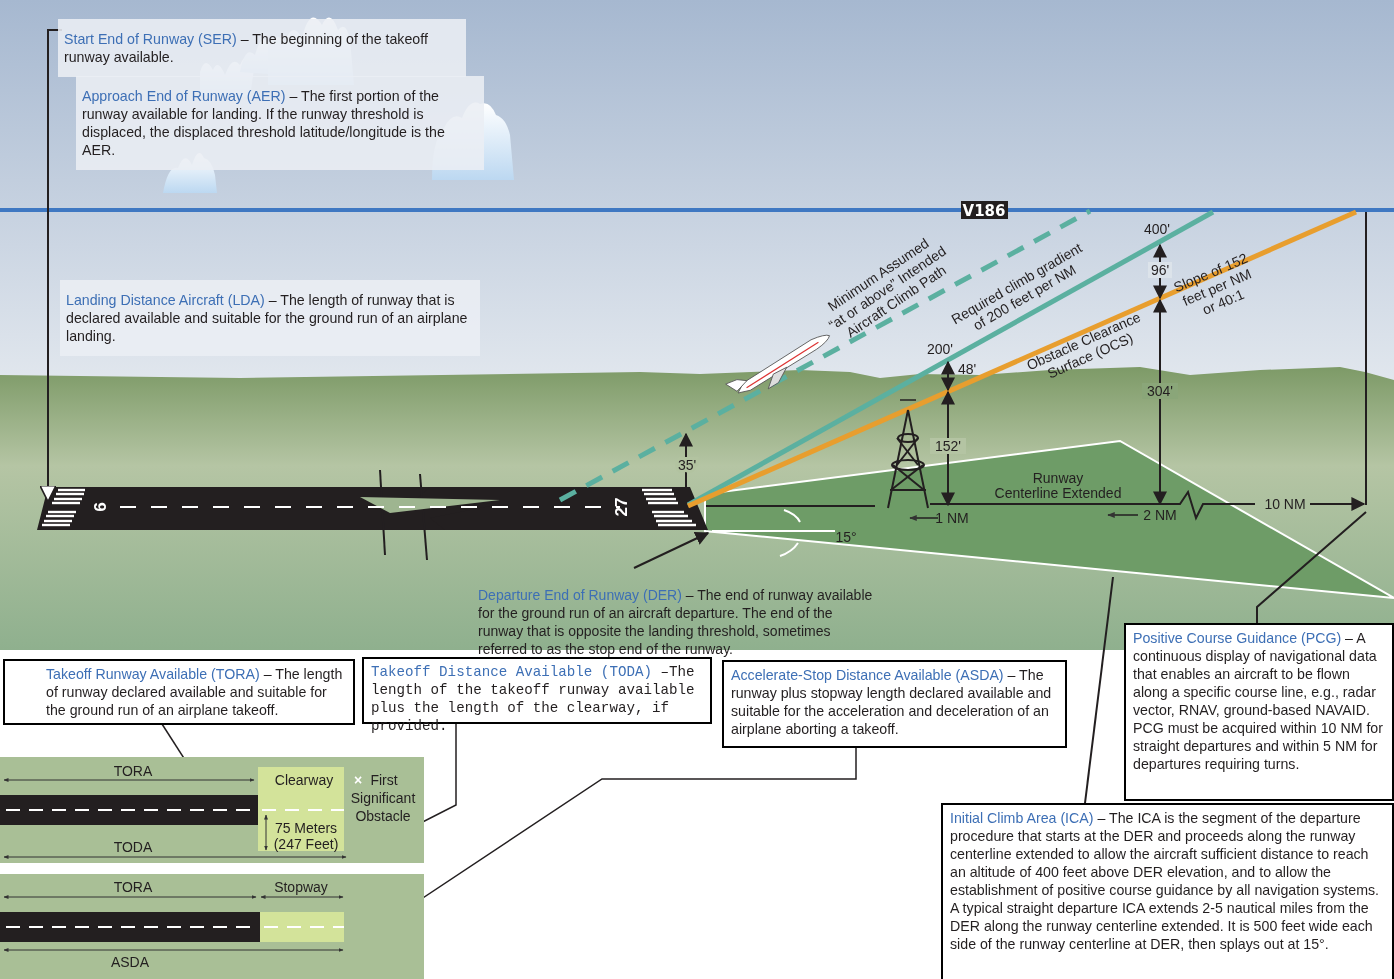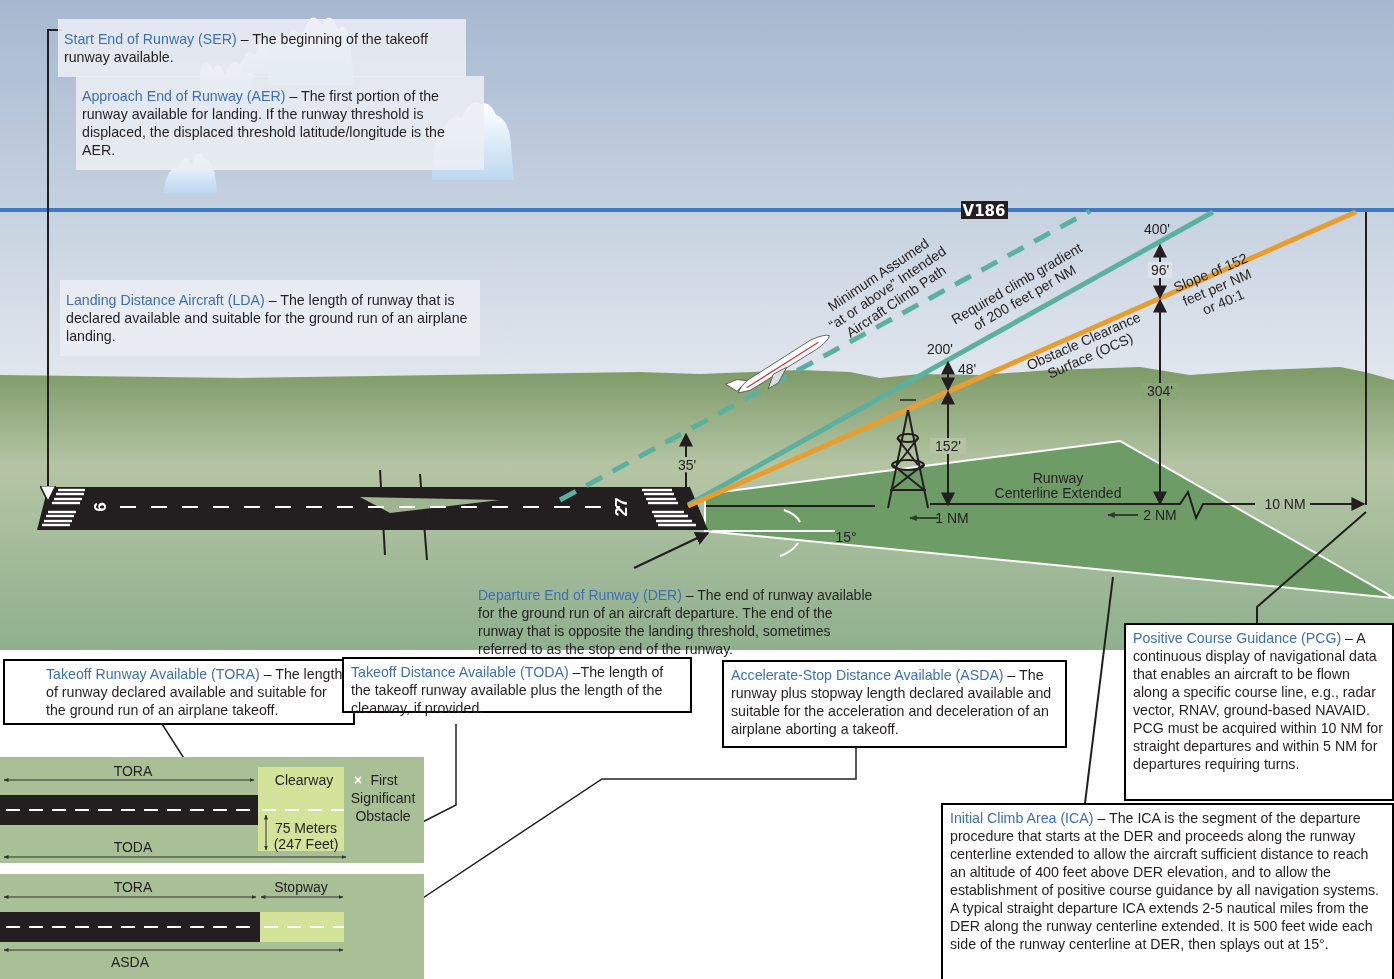--- a/index.html
+++ b/index.html
@@ -228,21 +228,21 @@
 <div class="box sky-box" style="left:60px;top:280px;width:420px;">
   <span class="term">Landing Distance Aircraft (LDA)</span><span> – The length of runway that is declared available and suitable for the ground run of an airplane landing.</span>
 </div>
 <div class="box" style="left:478px;top:570px;width:400px;font-size:14px;margin-top:16px;">
   <span class="term">Departure End of Runway (DER)</span><span> – The end of runway available for the ground run of an aircraft departure. The end of the runway that is opposite the landing threshold, sometimes referred to as the stop end of the runway.</span>
 </div>
 
 <div class="box ol-box" style="left:3px;top:659px;width:352px;height:66px;padding-left:41px;">
   <span class="term">Takeoff Runway Available (TORA)</span><span> – The length of runway declared available and suitable for the ground run of an airplane takeoff.</span>
 </div>
-<div class="box ol-box" style="left:342px;top:657px;width:350px;height:56px;">
+<div class="box ol-box" style="left:362px;top:657px;width:350px;height:67px;font-family:Liberation Mono, monospace;">
   <span class="term">Takeoff Distance Available (TODA)</span><span> –The length of the takeoff runway available plus the length of the clearway, if provided.</span>
 </div>
 <div class="box ol-box" style="left:722px;top:660px;width:345px;height:88px;">
   <span class="term">Accelerate-Stop Distance Available (ASDA)</span><span> – The runway plus stopway length declared available and suitable for the acceleration and deceleration of an airplane aborting a takeoff.</span>
 </div>
 <div class="box ol-box" style="left:1124px;top:623px;width:270px;height:178px;">
   <span class="term">Positive Course Guidance (PCG)</span><span> – A continuous display of navigational data that enables an aircraft to be flown along a specific course line, e.g., radar vector, RNAV, ground-based NAVAID. PCG must be acquired within 10 NM for straight departures and within 5 NM for departures requiring turns.</span>
 </div>
 <div class="box ol-box" style="left:941px;top:803px;width:453px;height:196px;">
   <span class="term">Initial Climb Area (ICA)</span><span> – The ICA is the segment of the departure procedure that starts at the DER and proceeds along the runway centerline extended to allow the aircraft sufficient distance to reach an altitude of 400 feet above DER elevation, and to allow the establishment of positive course guidance by all navigation systems. A typical straight departure ICA extends 2-5 nautical miles from the DER along the runway centerline extended. It is 500 feet wide each side of the runway centerline at DER, then splays out at 15°.</span>

